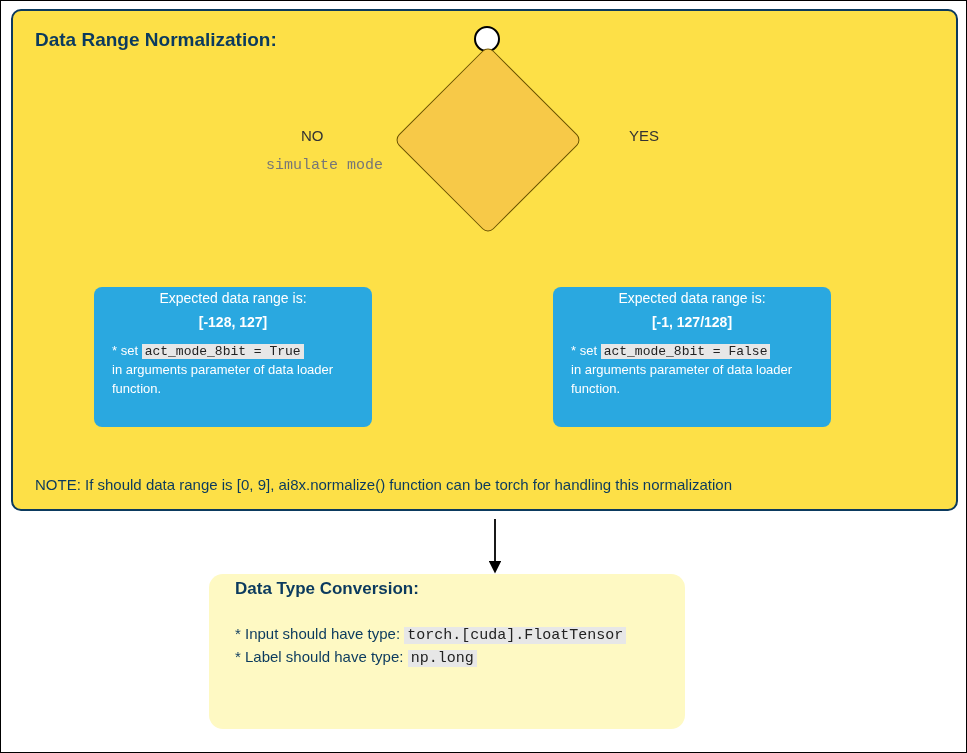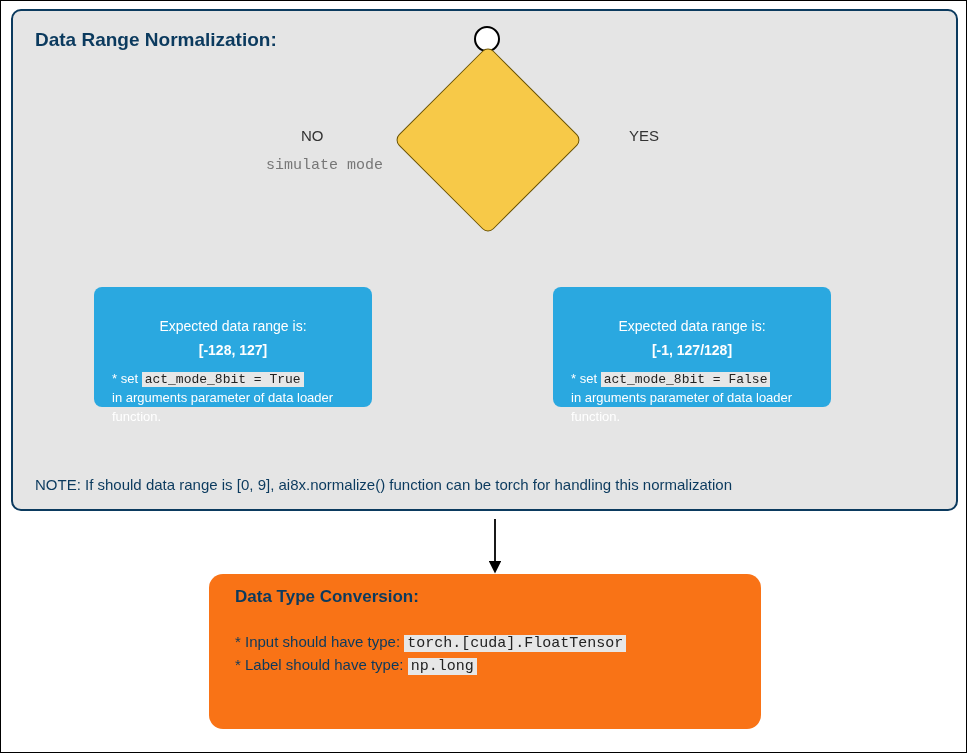--- a/index.html
+++ b/index.html
@@ -10,21 +10,21 @@
     height: 753px;
     position: relative;
     border: 1px solid #000;
   }
   .outer-panel {
     position: absolute;
     left: 10px;
     top: 8px;
     width: 947px;
     height: 502px;
-    background: #e5e5e5;
+    background: #fde047;
     border: 2px solid #0b3a5e;
     border-radius: 10px;
     padding: 18px 22px;
   }
   .title {
     color: #0b3a5e;
     font-weight: bold;
     font-size: 19px;
   }
   .start-circle {
@@ -70,24 +70,24 @@
     position: absolute;
     left: 253px;
     top: 146px;
     font-family: "Courier New", monospace;
     font-size: 15px;
     color: #777;
   }
   .proc-box {
     position: absolute;
     width: 278px;
-    height: 120px;
+    height: 140px;
     background: #2aa8e0;
     border-radius: 8px;
-    padding: 30px 18px;
+    padding: 2px 18px;
     color: #fff;
     font-size: 14px;
     line-height: 1.4;
   }
   .proc-left { left: 81px; top: 276px; }
   .proc-right { left: 540px; top: 276px; }
   .proc-box .exp { text-align: center; }
   .proc-box .range { display:block; text-align:center; font-weight: bold; font-size: 14px; margin: 4px 0 10px 0; }
   .proc-box .sub { font-size: 13px; }
   .code {
@@ -103,25 +103,25 @@
     bottom: 16px;
     font-size: 15px;
     color: #0b3a5e;
   }
   .note b, .note strong { font-weight: normal; }
 
   .green-box {
     position: absolute;
     left: 208px;
     top: 573px;
-    width: 552px;
+    width: 476px;
     height: 155px;
-    background: #f97316;
+    background: #fef9c3;
     border-radius: 14px;
-    padding: 13px 26px;
+    padding: 5px 26px;
     color: #0b3a3a;
     font-size: 15px;
   }
   .green-box .hdr {
     font-weight: bold;
     font-size: 17px;
     color: #0b3a5e;
     margin-bottom: 26px;
   }
   .green-box .line { margin: 4px 0; color:#0b3a5e; }

